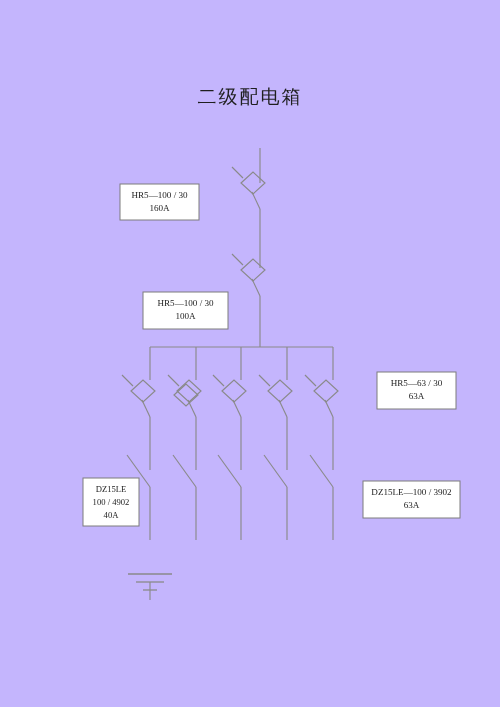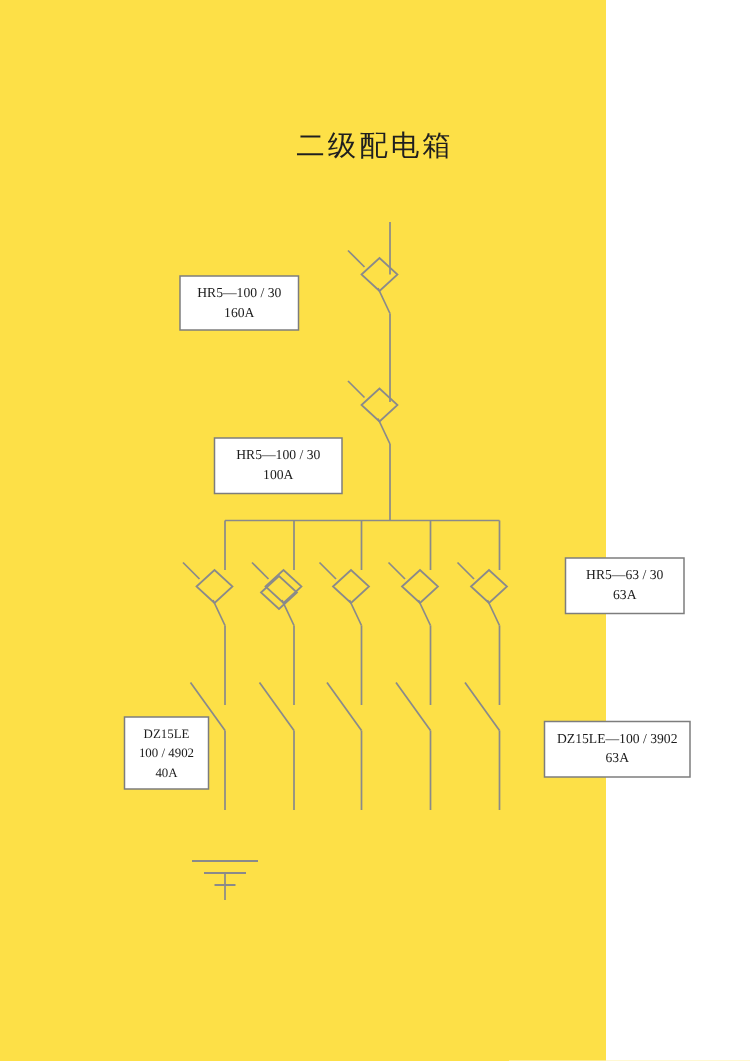--- a/index.html
+++ b/index.html
@@ -12,23 +12,23 @@
     height: 707px;
     font-family: "Liberation Serif", "DejaVu Serif", serif;
     color: #1a1a1a;
     position: relative;
     overflow: hidden;
   }
   #page {
     position: absolute;
     left: 0;
     top: 0;
-    width: 404px;
+    width: 500px;
     height: 707px;
-    background: #fde047;
+    background: #c4b5fd;
   }
   #diagram-title {
     position: absolute;
     left: 0;
     top: 84px;
     width: 500px;
     text-align: center;
     font-size: 19px;
     letter-spacing: 2px;
     color: #1f1f1f;

